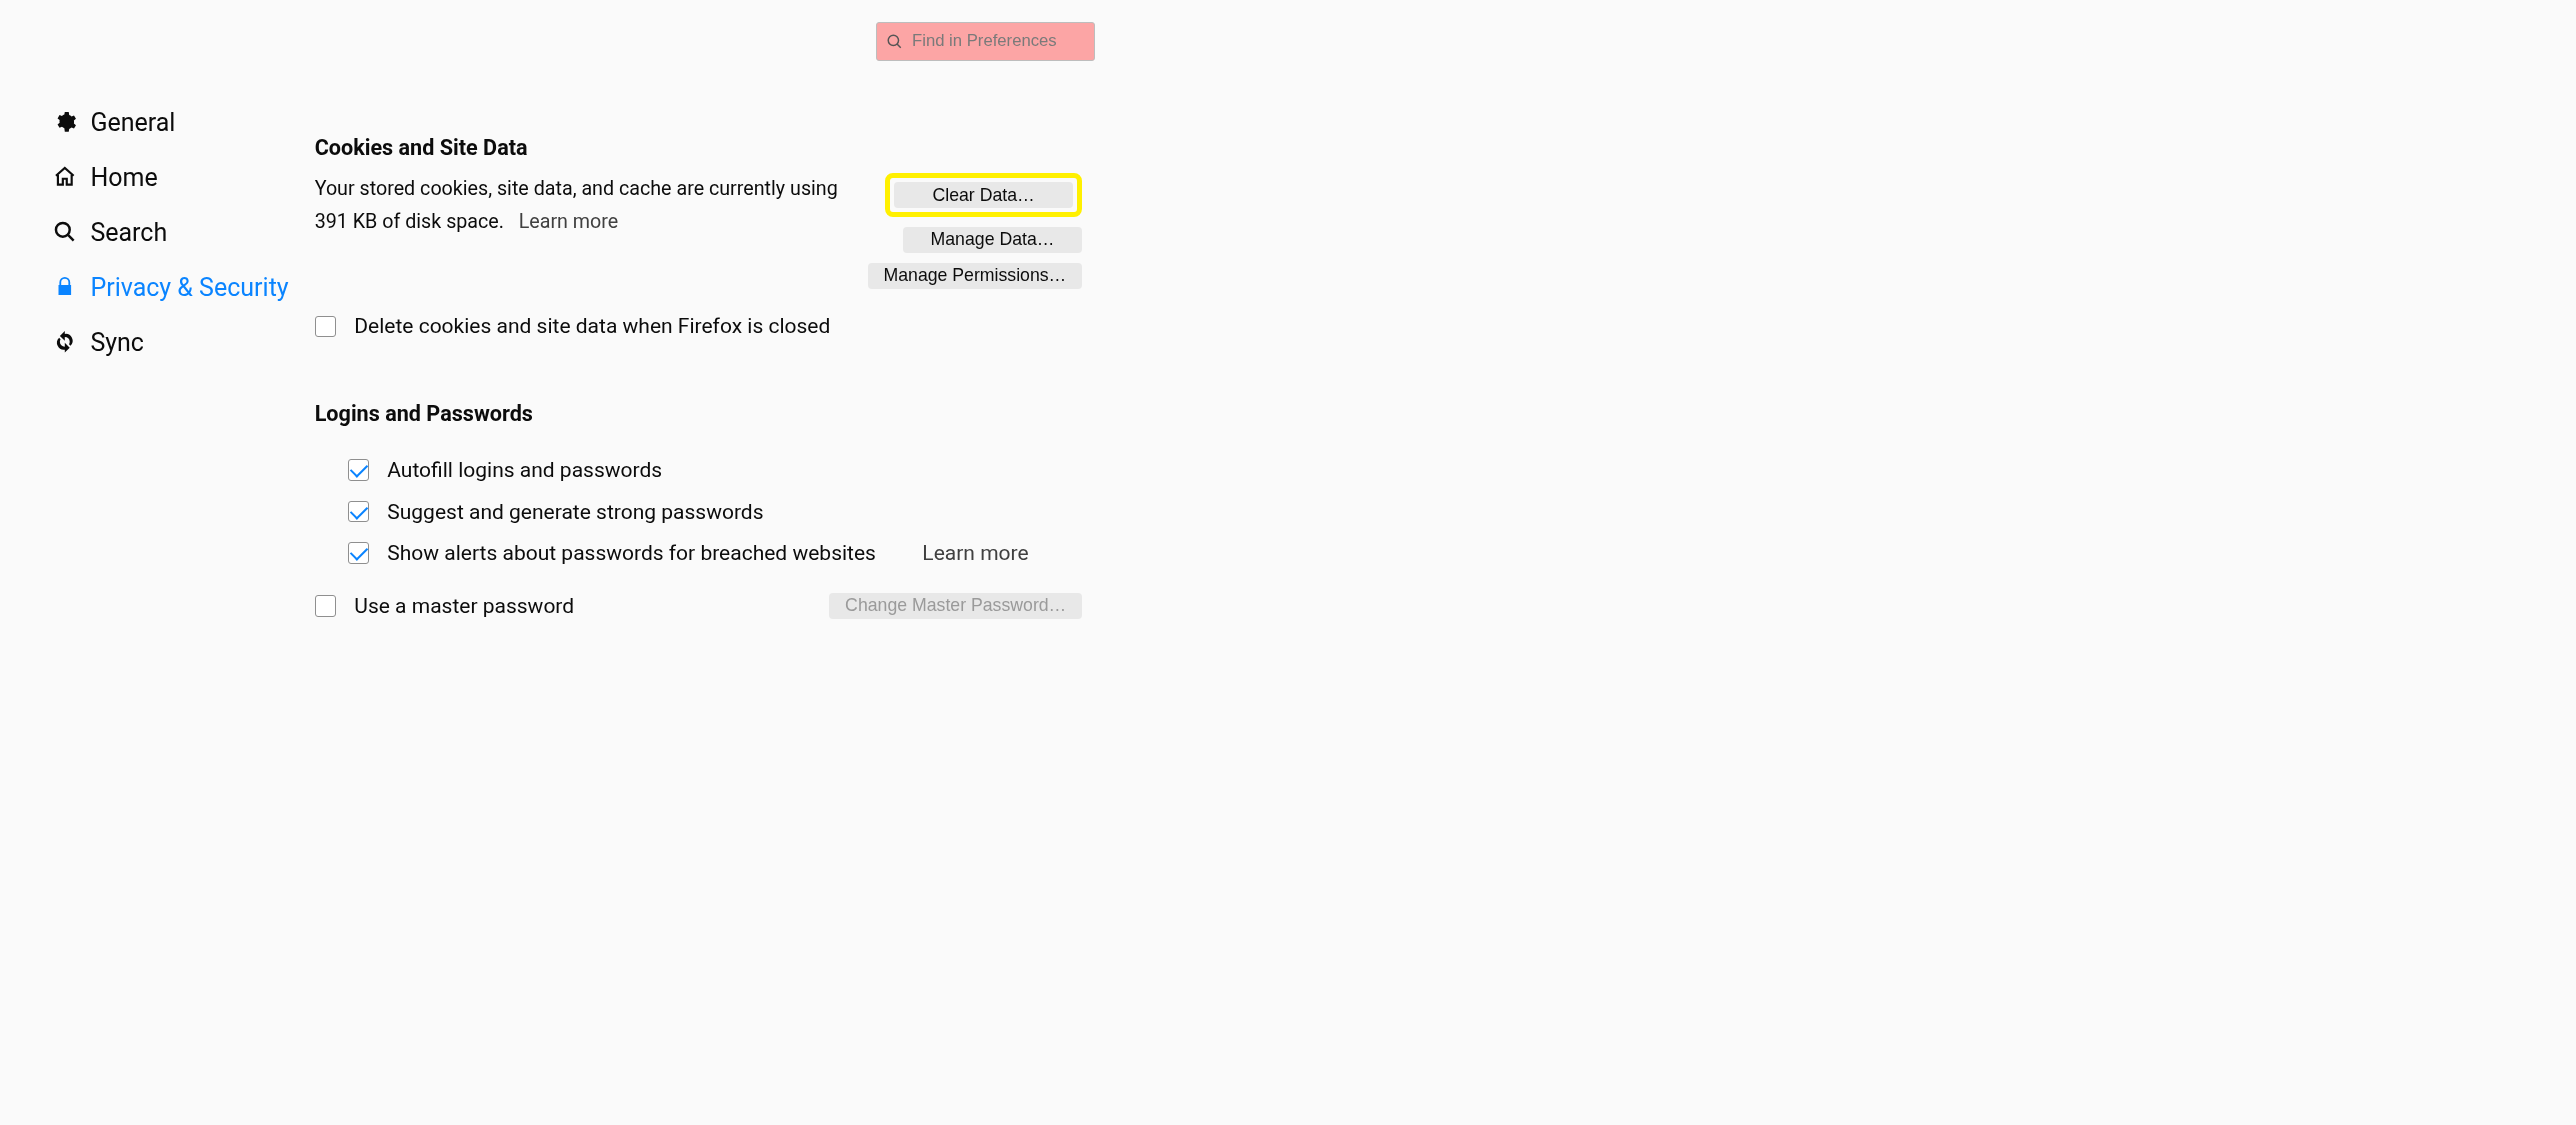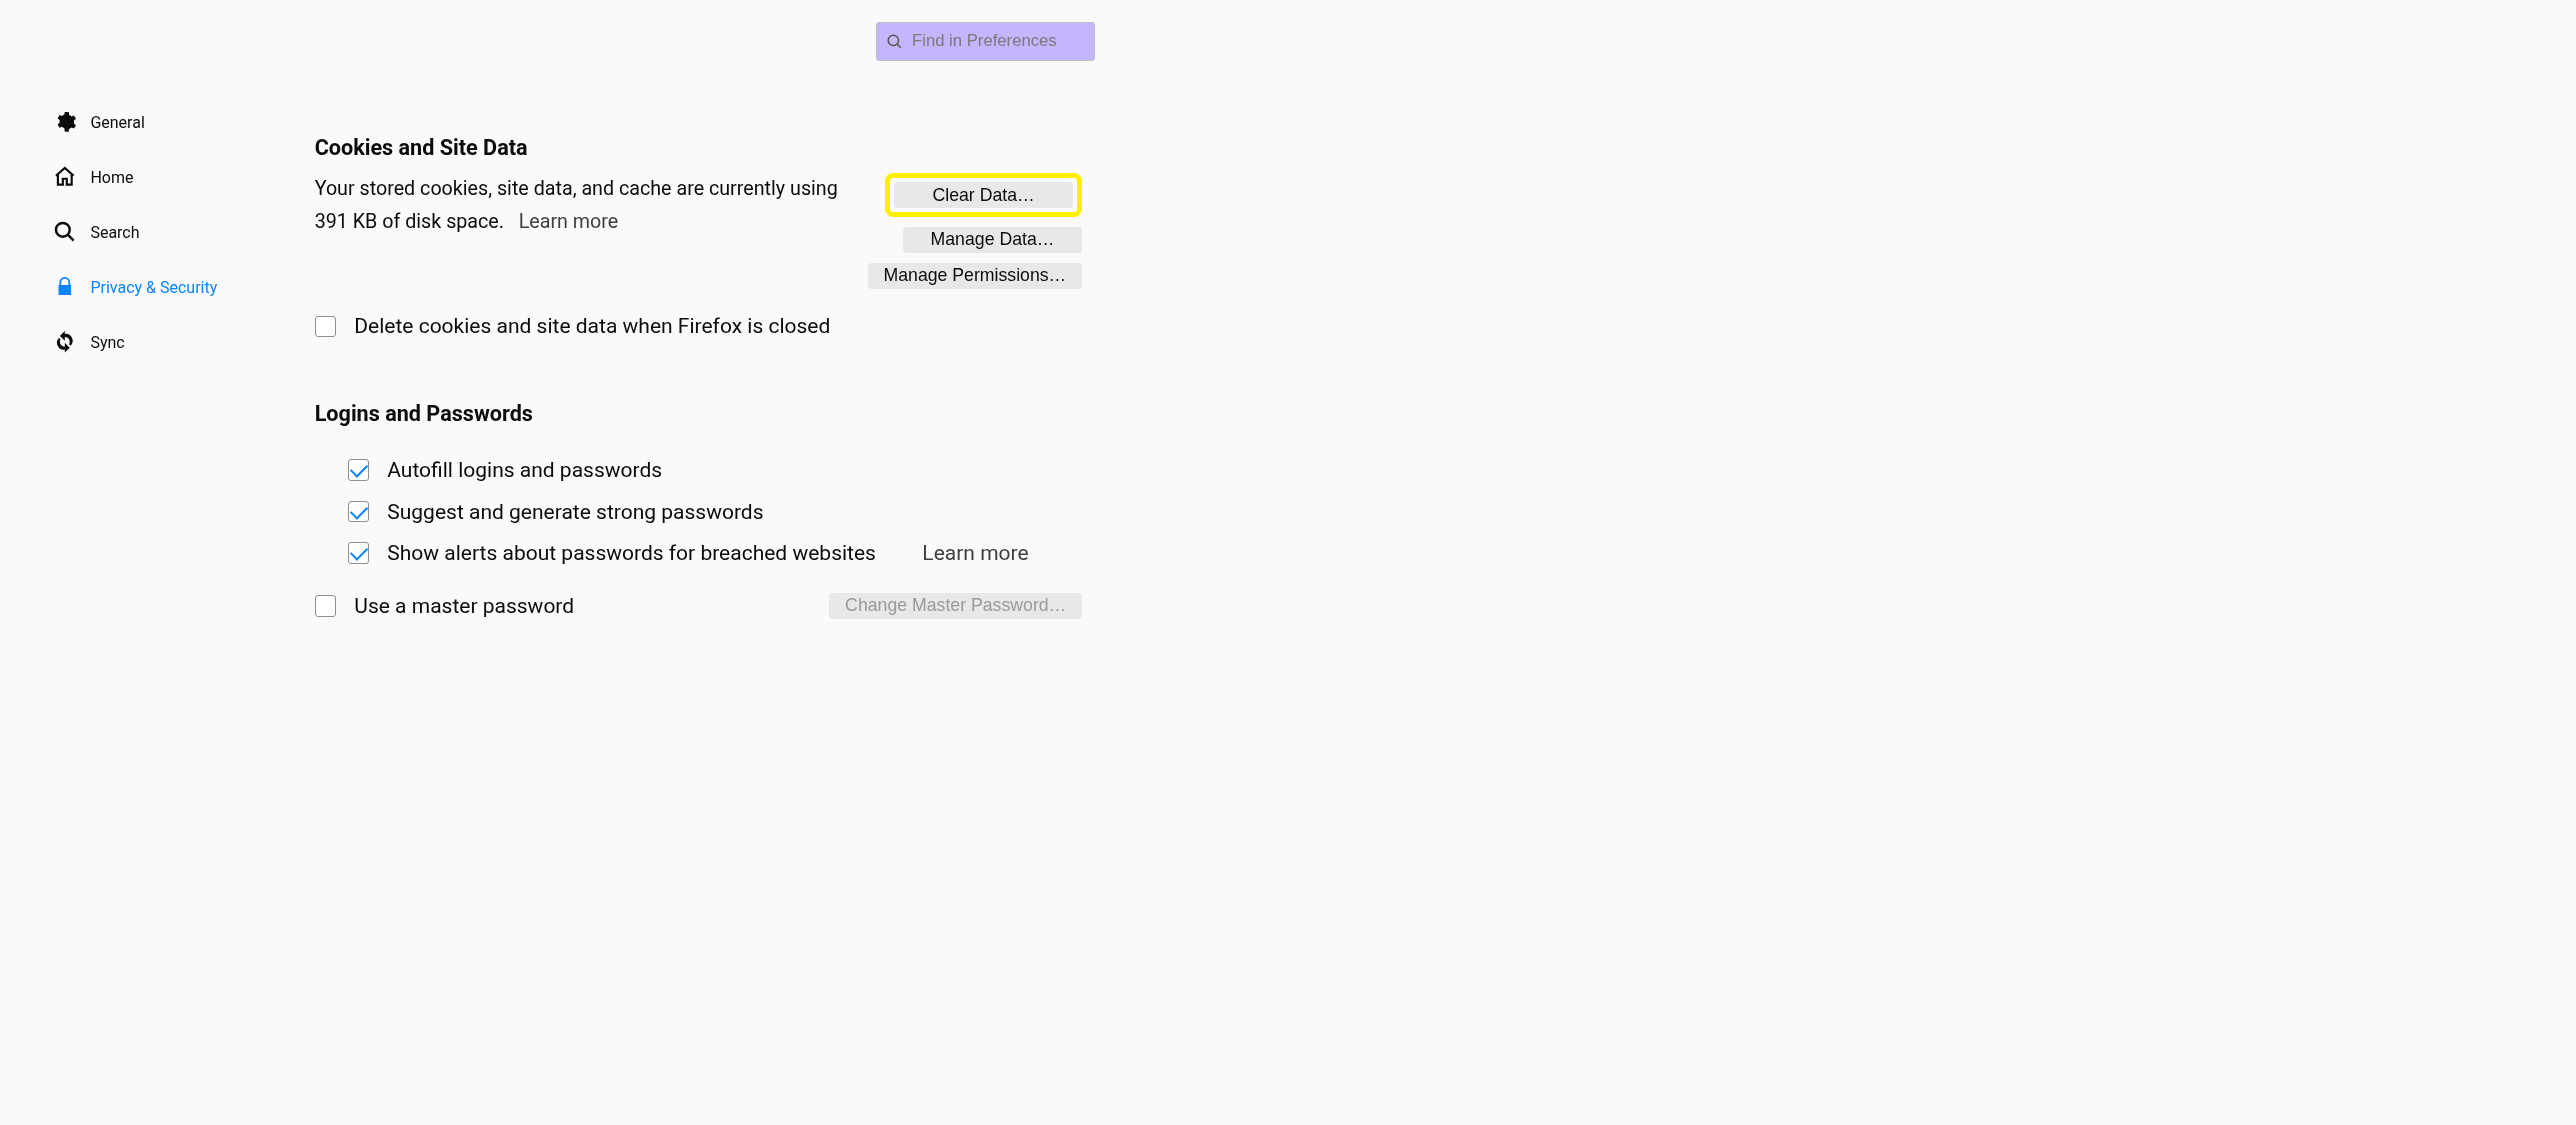--- a/index.html
+++ b/index.html
@@ -19,21 +19,21 @@
     position: absolute;
     top: 21.6px;
     left: 876px;
     width: 219px;
   }
   .search-input {
     width: 100%;
     height: 39px;
     border: 1px solid #bdbdbd;
     border-radius: 3px;
-    background: #c4b5fd;
+    background: #fca5a5;
     padding-left: 35px;
     font-size: 16.7px;
     color: #555;
   }
   .search-input::placeholder { color: #7a7a7a; }
   .search-icon {
     position: absolute;
     left: 9.8px;
     top: 10.8px;
     width: 17.7px;
@@ -43,21 +43,21 @@
   .sidebar {
     width: 295px;
     padding-top: 73px;
     padding-left: 53px;
   }
   .nav-item {
     display: flex;
     align-items: center;
     gap: 13.8px;
     height: 55px;
-    font-size: 16px;
+    font-size: 25px;
     cursor: pointer;
     text-align: right;
   }
   .nav-item.active { color: #0a84ff; }
   .nav-icon { width: 23.6px; height: 23.6px; display:flex; align-items:center; justify-content:center; }
   
   .main {
     padding-top: 113px;
     padding-left: 19.7px;
     width: 787px;

